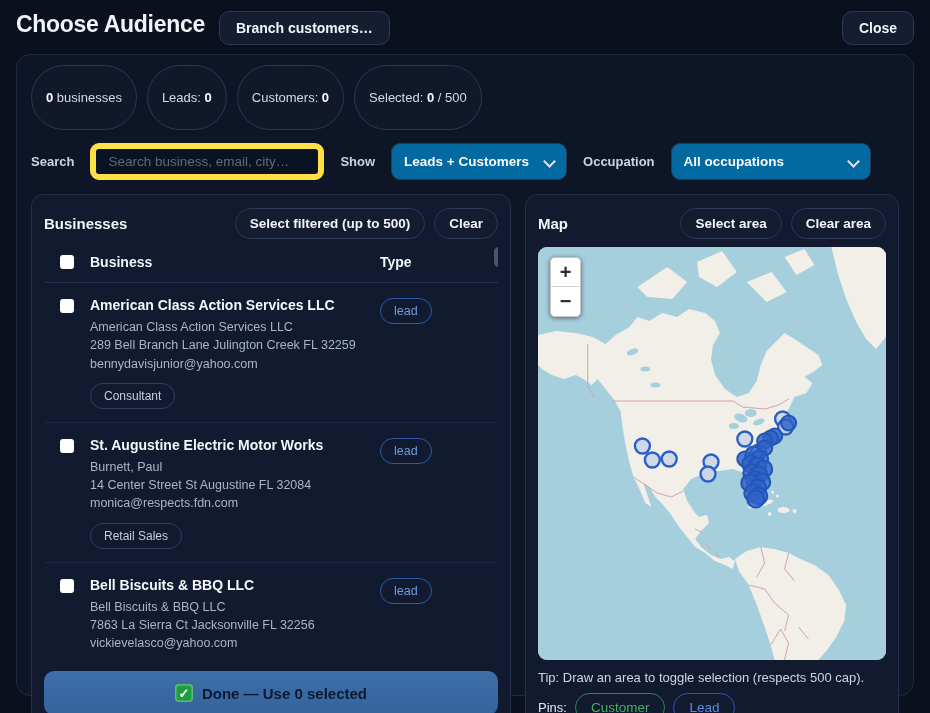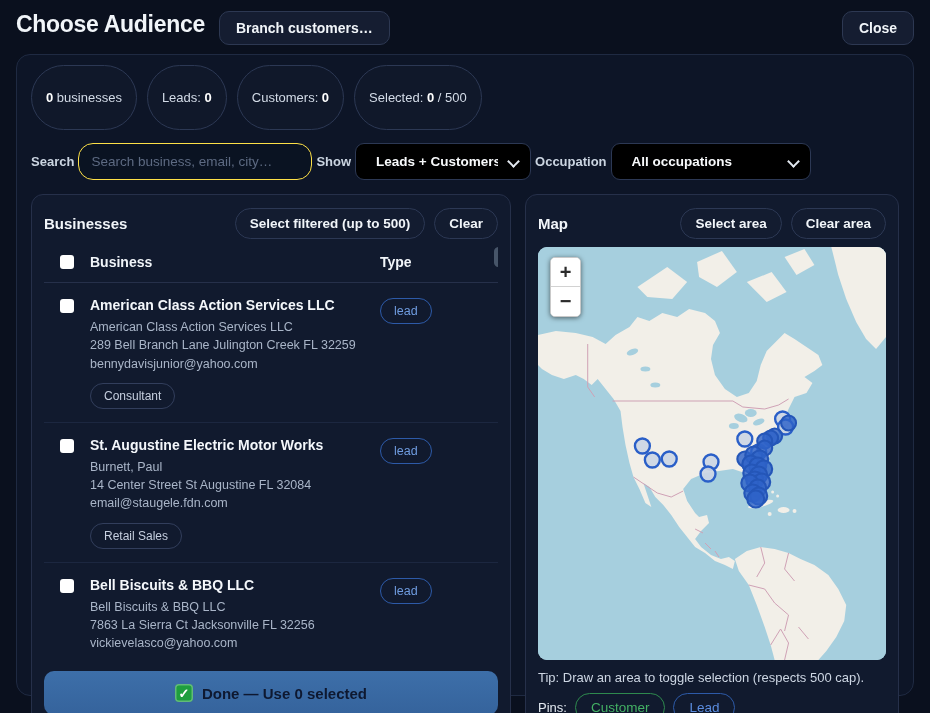--- a/index.html
+++ b/index.html
@@ -25,37 +25,37 @@
     border:1px solid #1f2a42; border-radius:14px; padding:9px 14px 14px;
   }
   
   .stats-row { display:flex; gap:10px; padding-top:1px; }
   .pill {
     border:1px solid #2c3854; border-radius:999px; padding:24px 14px;
     font-size:13px; color:#d3dbe7; background:rgba(255,255,255,.015); white-space:nowrap;
   }
   .pill strong { color:#ffffff; font-weight:700; }
   
-  .filter-row { display:flex; align-items:center; gap:4px; margin-top:13px; }
+  .filter-row { display:flex; align-items:center; gap:16px; margin-top:13px; }
   .filter-label { font-size:13px; font-weight:700; color:#cbd5e1; }
   .search-input {
-    width:234px; height:37px; background:#0a1322; border:1px solid #fde047;
-    border-radius:15px; padding:0 12px; color:#e2e8f0; font-size:13.5px; font-family:inherit;
+    width:234px; height:37px; background:#0a1322; border:6px solid #fde047;
+    border-radius:9px; padding:0 12px; color:#e2e8f0; font-size:13.5px; font-family:inherit;
   }
   .search-input::placeholder { color:#5d6a82; }
   .selectwrap { position:relative; display:inline-block; }
   .selectwrap::after {
     content:""; position:absolute; right:13px; top:14px; width:7px; height:7px;
     border-right:2px solid #e2e8f0; border-bottom:2px solid #e2e8f0;
     transform:rotate(45deg); pointer-events:none;
   }
   .sel {
-    appearance:none; -webkit-appearance:none; height:37px; background:#000000;
+    appearance:none; -webkit-appearance:none; height:37px; background:#0369a1;
     border:1px solid #2c3854; border-radius:9px; color:#f8fafc; font-size:13.5px;
-    font-weight:600; padding:0 32px 0 20px; font-family:inherit; cursor:pointer;
+    font-weight:600; padding:0 32px 0 12px; font-family:inherit; cursor:pointer;
   }
   .sel.show-sel { width:176px; }
   .sel.occ-sel { width:200px; }
   
   .panels { display:flex; gap:14px; margin-top:14px; align-items:stretch; }
   .panel { background:#111a2e; border:1px solid #26304a; border-radius:12px; padding:12px; }
   .panel-left { width:480px; }
   .panel-right { flex:1; }
   .panel-head { display:flex; align-items:center; gap:9px; margin-bottom:8px; height:32px; }
   .panel-title { font-size:15px; font-weight:800; margin-right:auto; }
@@ -180,21 +180,21 @@
     <div class="type-badge">lead</div>
   </div>
 
   <div class="row">
     <div class="cb"></div>
     <div>
       <div class="biz-name">St. Augustine Electric Motor Works</div>
       <div>
                   <div class="biz-line">Burnett, Paul</div>
                   <div class="biz-line">14 Center Street St Augustine FL 32084</div>
-                  <div class="biz-line">email@staugele.fdn.com</div>
+                  <div class="biz-line">monica@respects.fdn.com</div>
                 </div>
       <div class="tag">Retail Sales</div>
     </div>
     <div class="type-badge">lead</div>
   </div>
 
   <div class="row">
     <div class="cb"></div>
     <div>
       <div class="biz-name">Bell Biscuits &amp; BBQ LLC</div>

